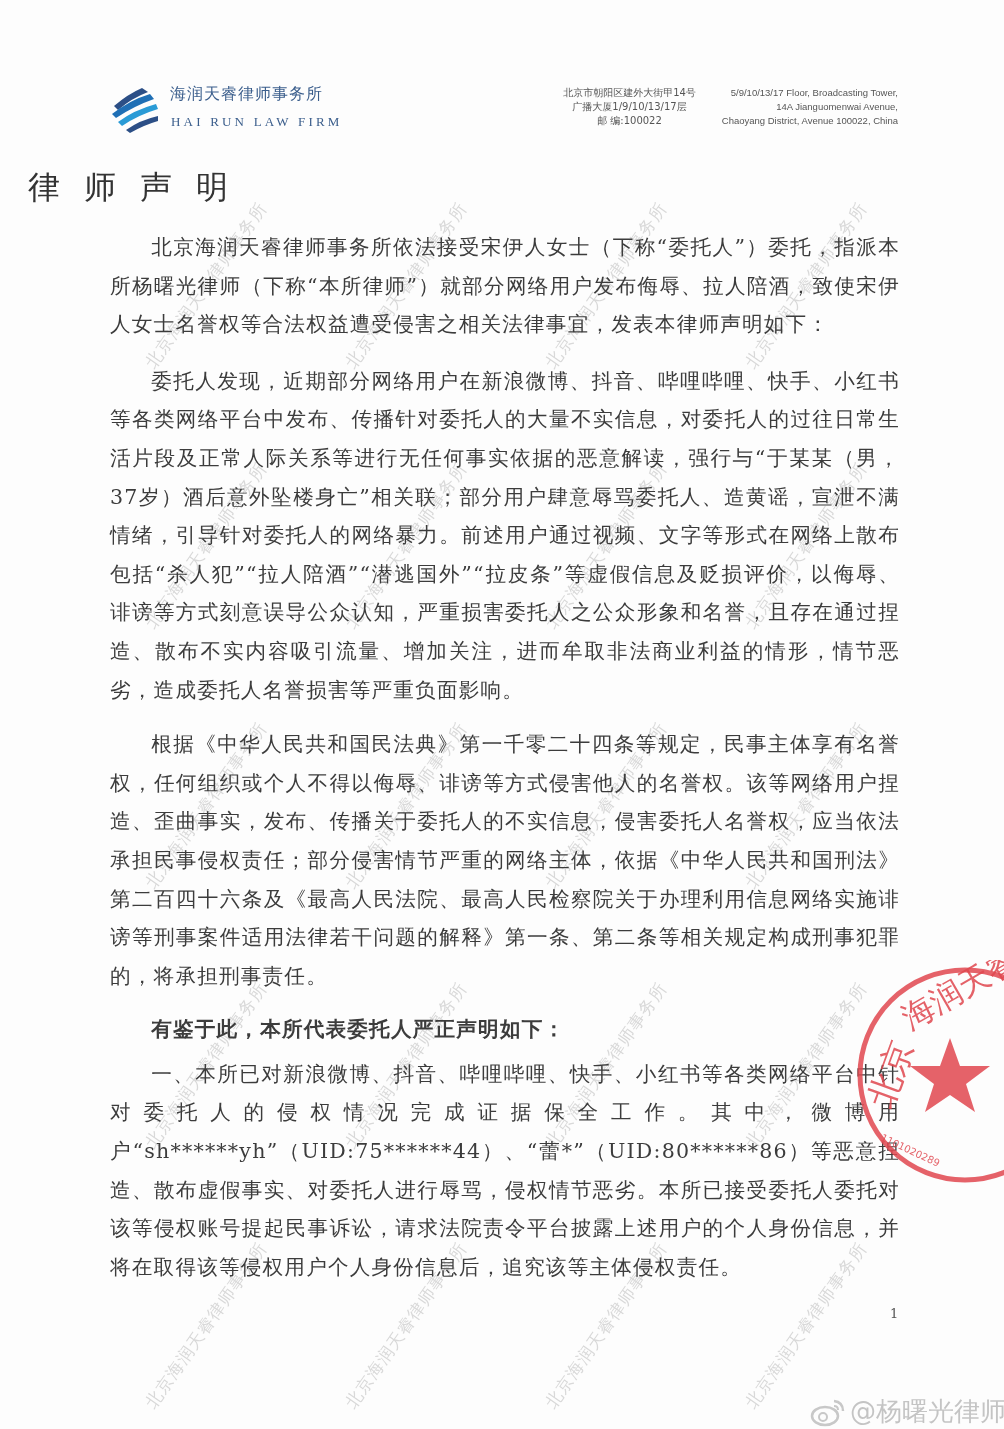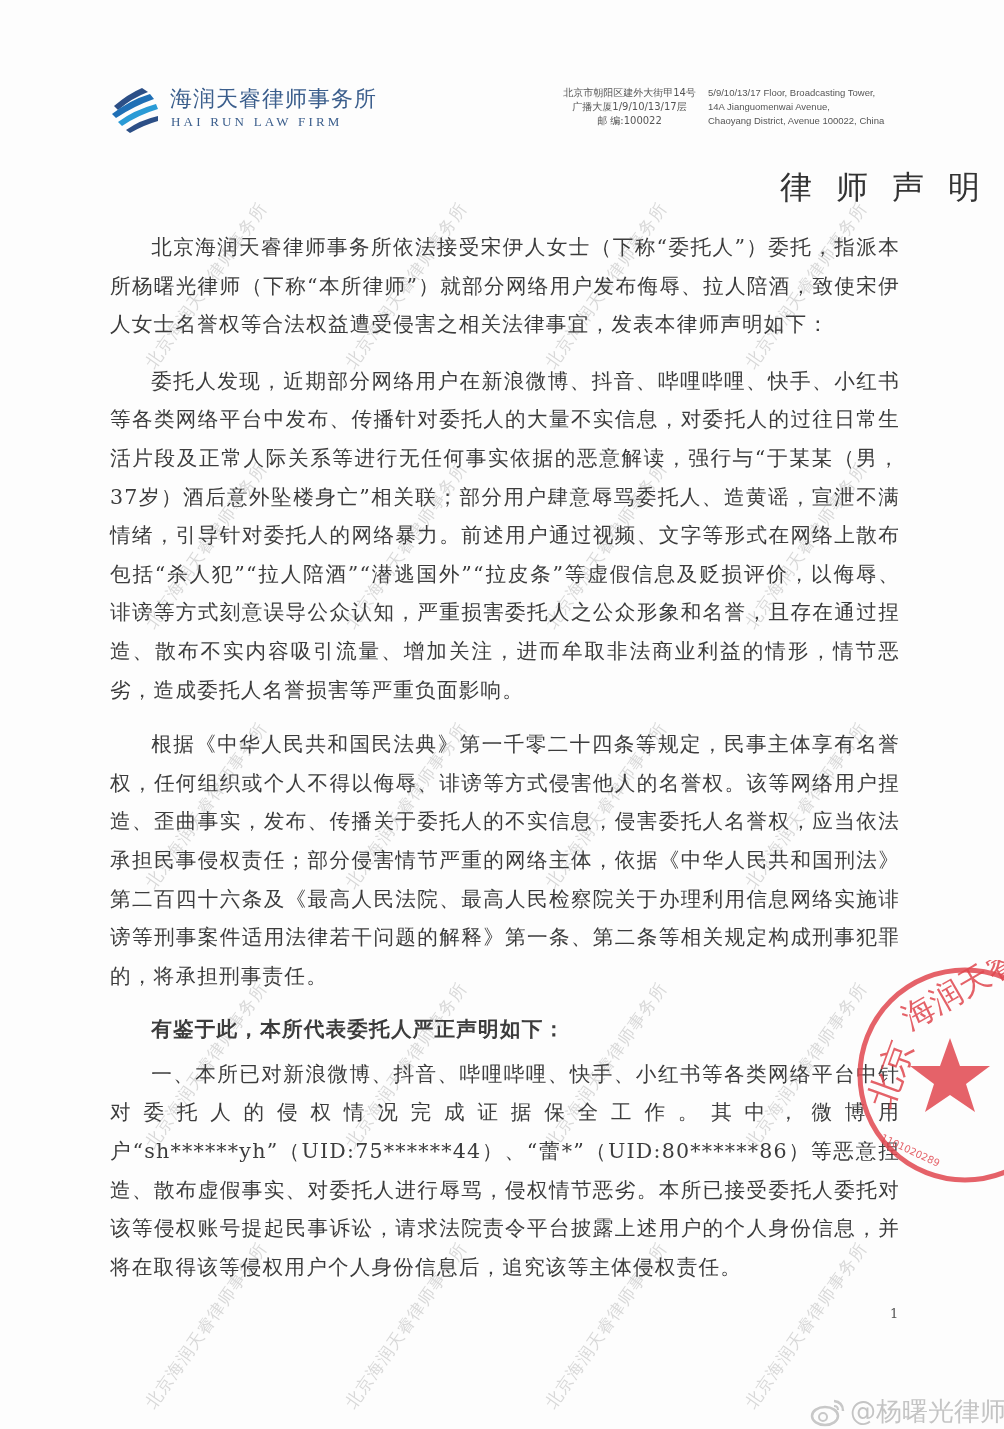--- a/index.html
+++ b/index.html
@@ -4,29 +4,29 @@
 <style>
   html, body { margin:0; padding:0; }
   body { width:1004px; height:1429px; background:#fdfdfd; position:relative; overflow:hidden;
          font-family:"DejaVu Serif","Liberation Serif",serif; color:#3a3a3a; }
   .page { position:absolute; left:0; top:0; width:1004px; height:1429px; }
   .watermark-layer { position:absolute; inset:0; pointer-events:none; overflow:hidden; }
   .wm { position:absolute; font-size:17px; color:rgba(150,150,150,0.35); transform:rotate(-55deg);
         transform-origin:left top; white-space:nowrap; font-family:"DejaVu Serif",serif; letter-spacing:1px; }
   .header { position:absolute; left:108px; top:82px; width:800px; height:60px; }
   .logo { position:absolute; left:0; top:2px; width:52px; height:50px; }
-  .firm-cn { position:absolute; left:62px; top:2px; font-family:"DejaVu Sans",sans-serif; font-size:22px;
+  .firm-cn { position:absolute; left:62px; top:2px; font-family:"DejaVu Sans",sans-serif; font-size:16px;
              color:#3b5e8c; letter-spacing:1px; }
   .firm-en { position:absolute; left:63px; top:32px; font-family:Liberation Serif, serif; font-size:13px;
              color:#3b5e8c; letter-spacing:3.2px; }
   .addr-cn { position:absolute; left:454px; top:4px; text-align:center; width:135px; font-family:"DejaVu Sans",sans-serif;
              font-size:10px; line-height:14px; color:#555; }
-  .addr-en { position:absolute; left:600px; top:4px; text-align:left; width:190px; font-family:"Liberation Sans",sans-serif;
+  .addr-en { position:absolute; left:600px; top:4px; text-align:right; width:190px; font-family:"Liberation Sans",sans-serif;
              font-size:9.5px; line-height:14px; color:#555; }
-  .title { position:absolute; left:0; width:1004px; top:166px; text-align:right; font-size:32px;
+  .title { position:absolute; left:0; width:1004px; top:166px; text-align:left; font-size:32px;
            letter-spacing:24px; color:#333; font-family:"DejaVu Sans",sans-serif; padding-left:28px; box-sizing:border-box; }
   .body-text { position:absolute; left:110px; top:228px; width:790px; font-size:20.6px; line-height:38.6px;
                letter-spacing:1.2px; color:#3c3c3c; text-align:justify; }
   .body-text p { margin:0 0 0 0; text-indent:2em; }
   .body-text p.gap { margin-top:0; }
   .body-text p.bold { font-weight:bold; margin-top:15px; margin-bottom:6px; }
   .seal { position:absolute; left:850px; top:960px; width:230px; height:230px; }
   .page-num { position:absolute; left:890px; top:1306px; font-size:13px; color:#555; }
   .weibo-mark { position:absolute; left:810px; top:1394px; font-family:"DejaVu Sans",sans-serif; font-size:26px;
                 color:rgba(190,190,190,0.9); display:flex; align-items:center; gap:4px; white-space:nowrap; }

